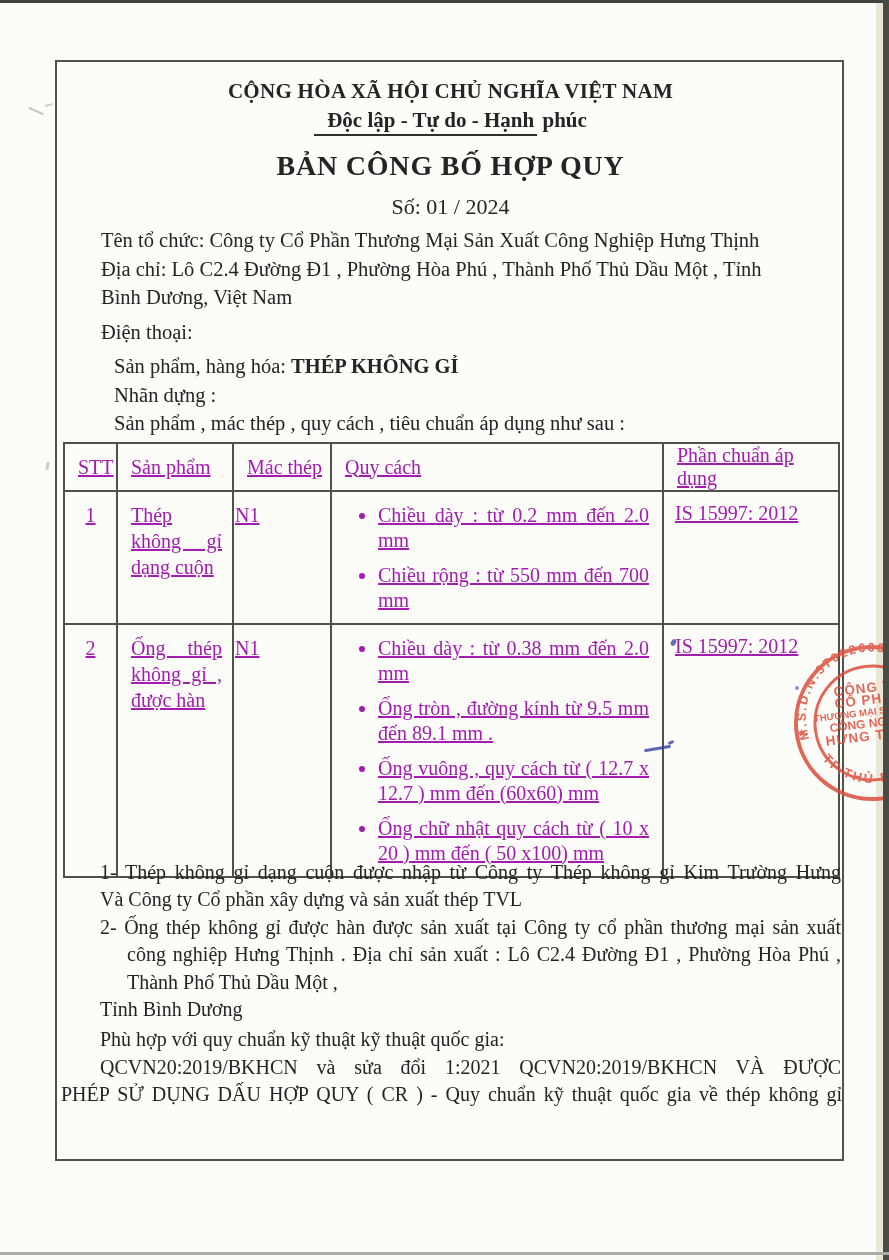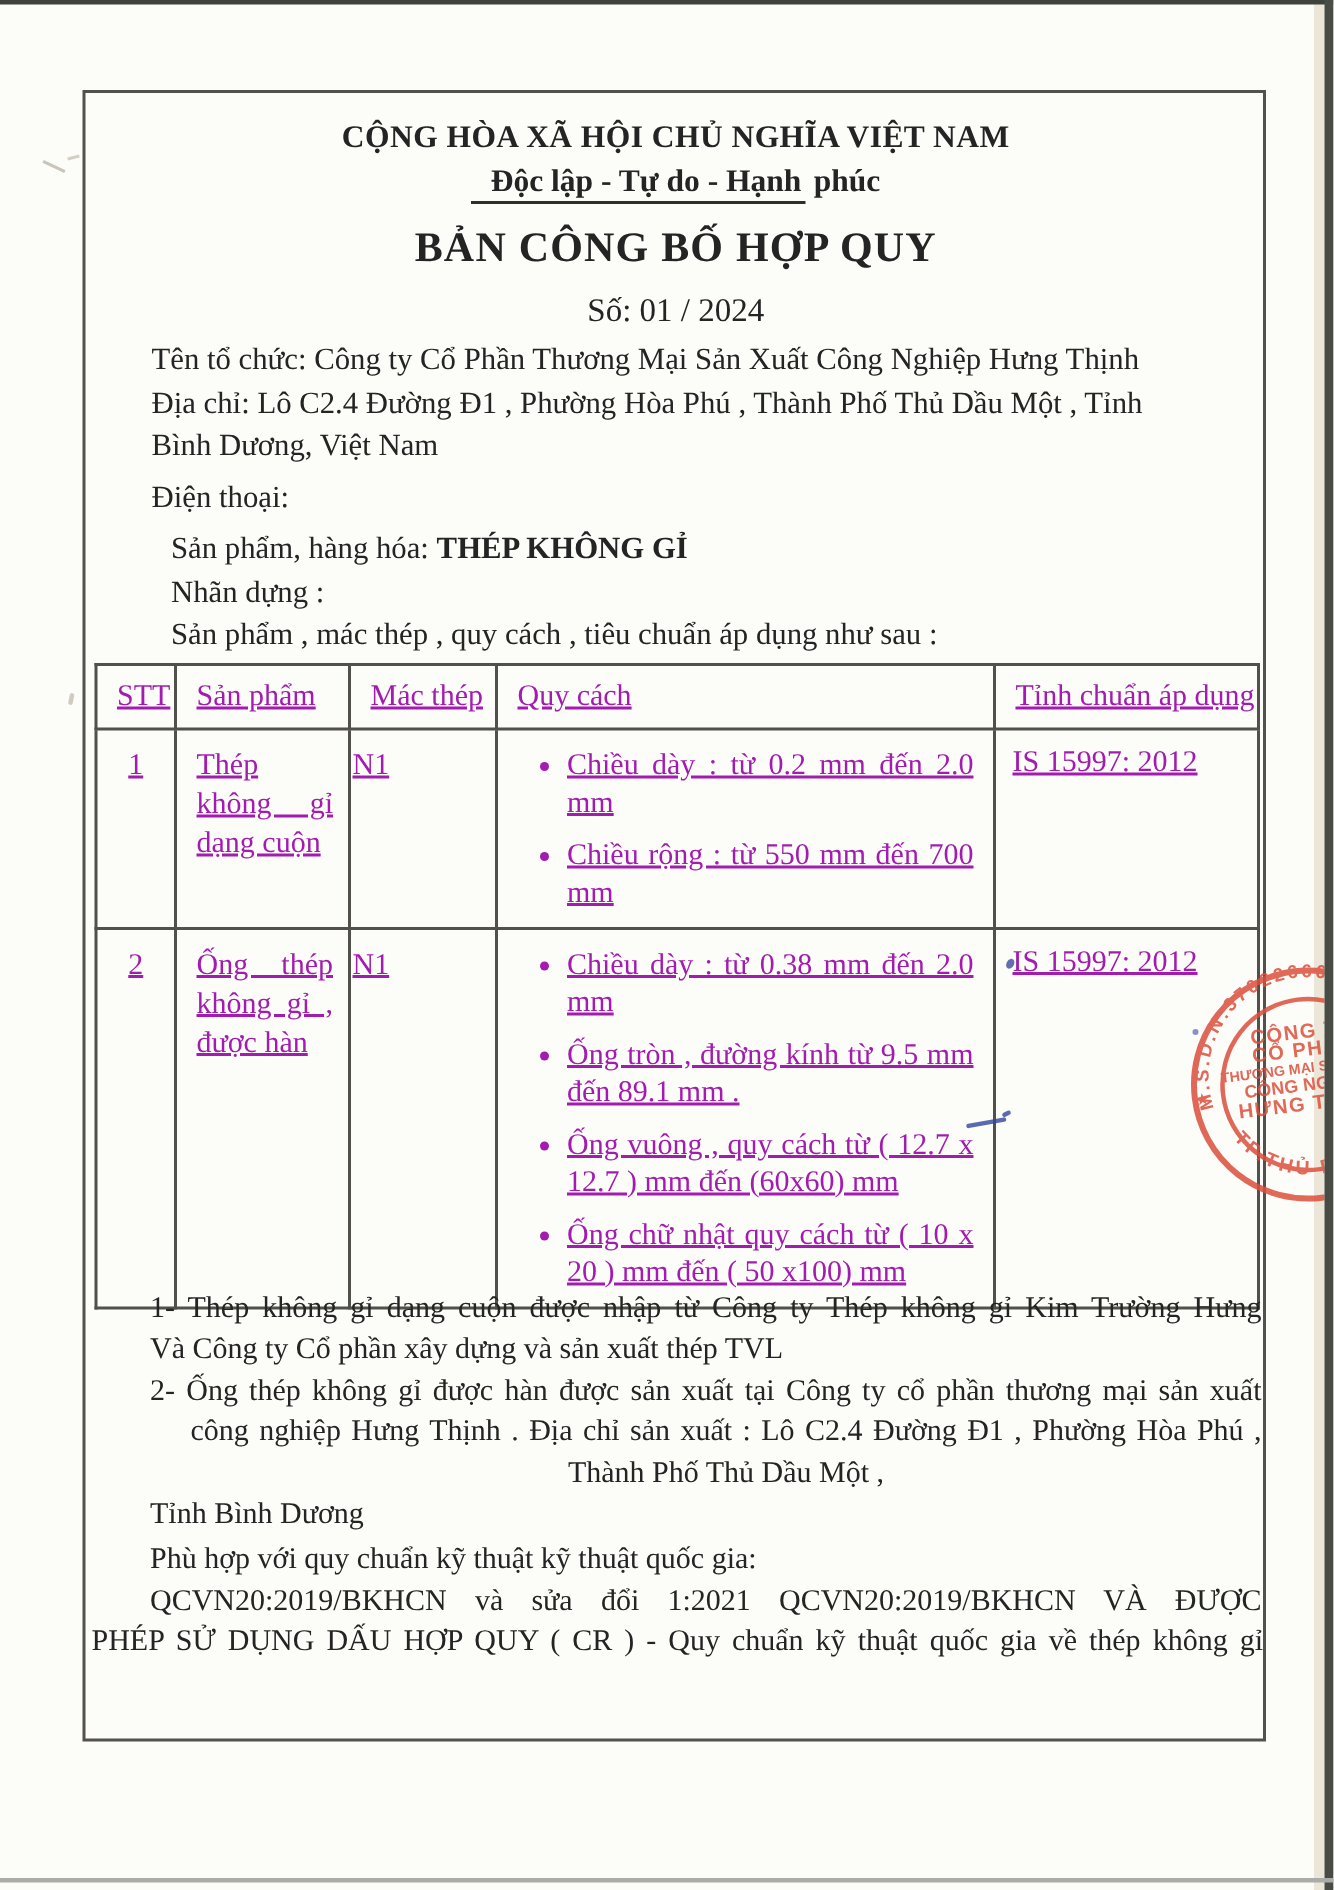--- a/index.html
+++ b/index.html
@@ -50,21 +50,21 @@
   td.c-qc ul { margin:11px 0 0 0; padding:0 13px 0 46px; }
   td.c-qc li { margin-bottom:11px; text-align:justify; line-height:24.5px; }
   td.c-tc  { padding:10px 6px 0 11px; }
   tr.r1 td { height:95px; }
   tr.r2 td { height:229px; }
 
   
   .notes { position:absolute; left:100px; top:859px; width:741px; font-size:20px; line-height:27.4px; }
   .notes .line { white-space:nowrap; }
   .jline { white-space:normal; text-align:justify; text-align-last:justify; }
-  .hang { padding-left:27px; box-sizing:border-box;text-align:center; }
+  .hang { padding-left:27px; box-sizing:border-box; }
   .conform-l2 { margin-left:-39px; width:781px; white-space:normal; text-align-last:justify; }
   .mt3 { margin-top:3px; }
 
   
   .stamp-wrap { position:absolute; left:784px; top:635px; width:99px; height:176px; overflow:hidden; z-index:3; opacity:.85; }
   .stamp-wrap svg { display:block; }
   .stamp-text { font-family:"Liberation Sans","DejaVu Sans",sans-serif; font-weight:bold; fill:#dc4f3c; }
 
   
   .mark { position:absolute; z-index:4; }
@@ -117,21 +117,21 @@
           <col style="width:98px">
           <col style="width:332px">
           <col style="width:176px">
       </colgroup>
       <tbody>
           <tr>
         <th class="c-stt">STT</th>
         <th>Sản phẩm</th>
         <th>Mác thép</th>
         <th>Quy cách</th>
-        <th>Tỉnh chuẩn áp dụng</th>
+        <th>Phần chuẩn áp dụng</th>
       </tr>
       <tr class="r1">
         <td class="c-stt">1</td>
         <td class="c-sp">Thép không gỉ dạng cuộn</td>
         <td class="c-mt">N1</td>
         <td class="c-qc">
           <ul>
             <li>Chiều dày : từ 0.2 mm đến 2.0 mm</li>
             <li>Chiều rộng : từ 550 mm đến 700 mm</li>
           </ul>

